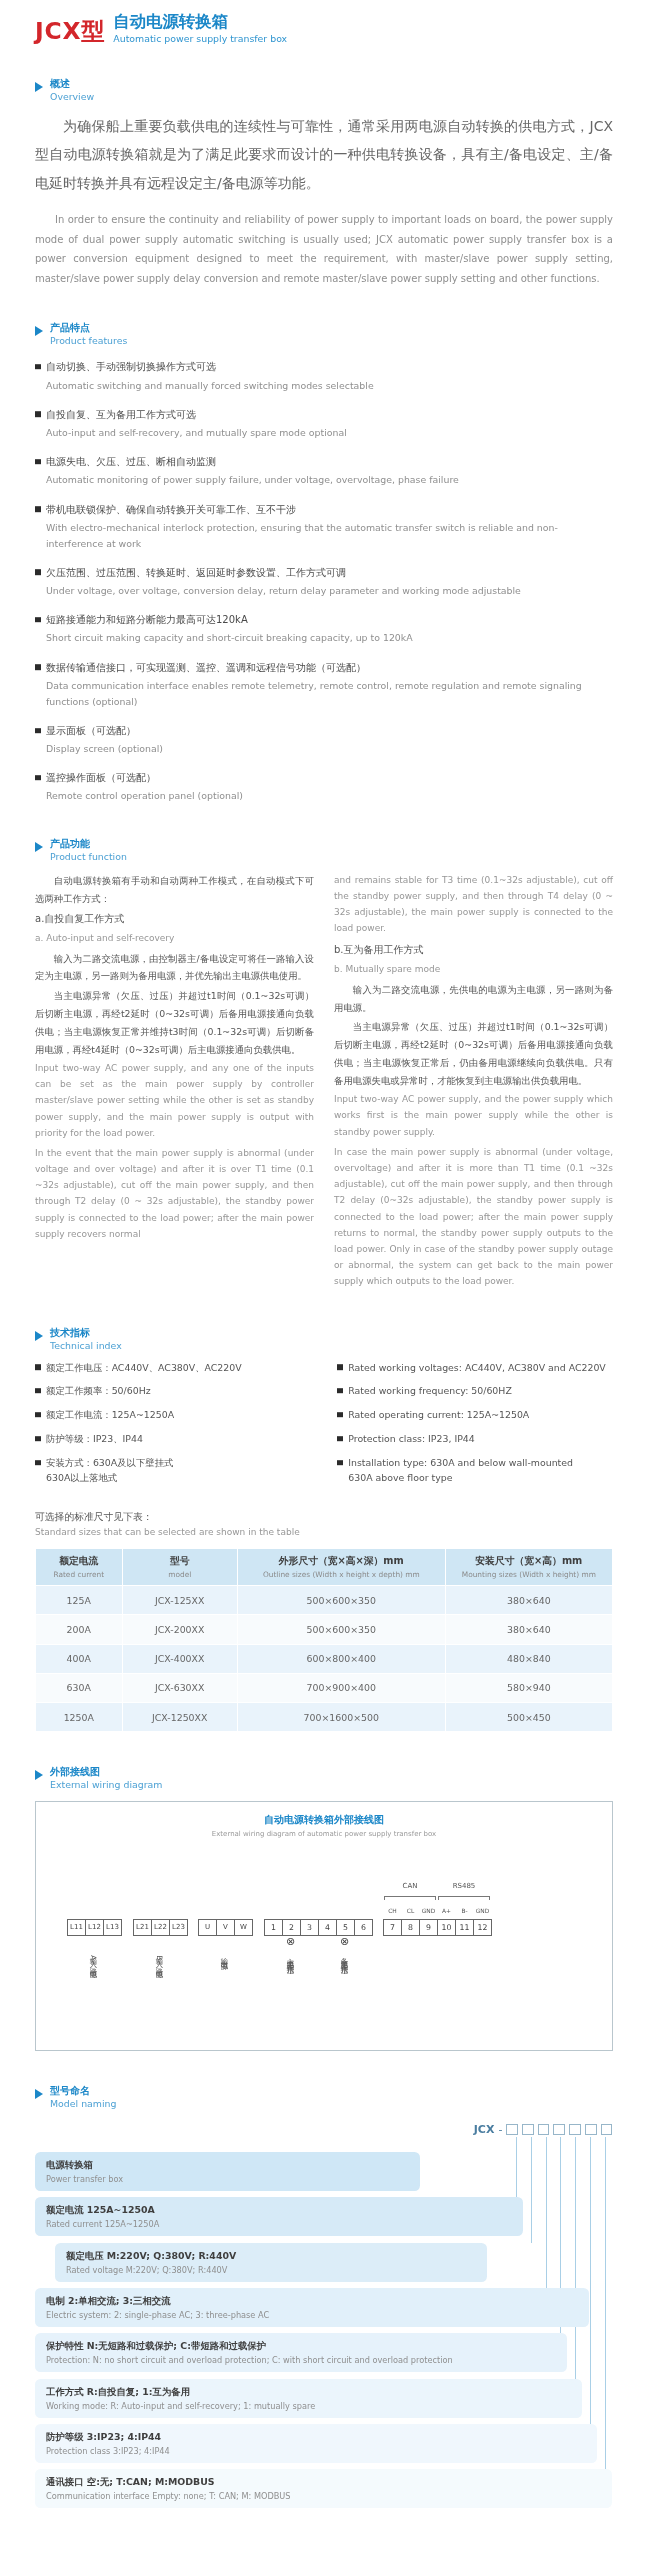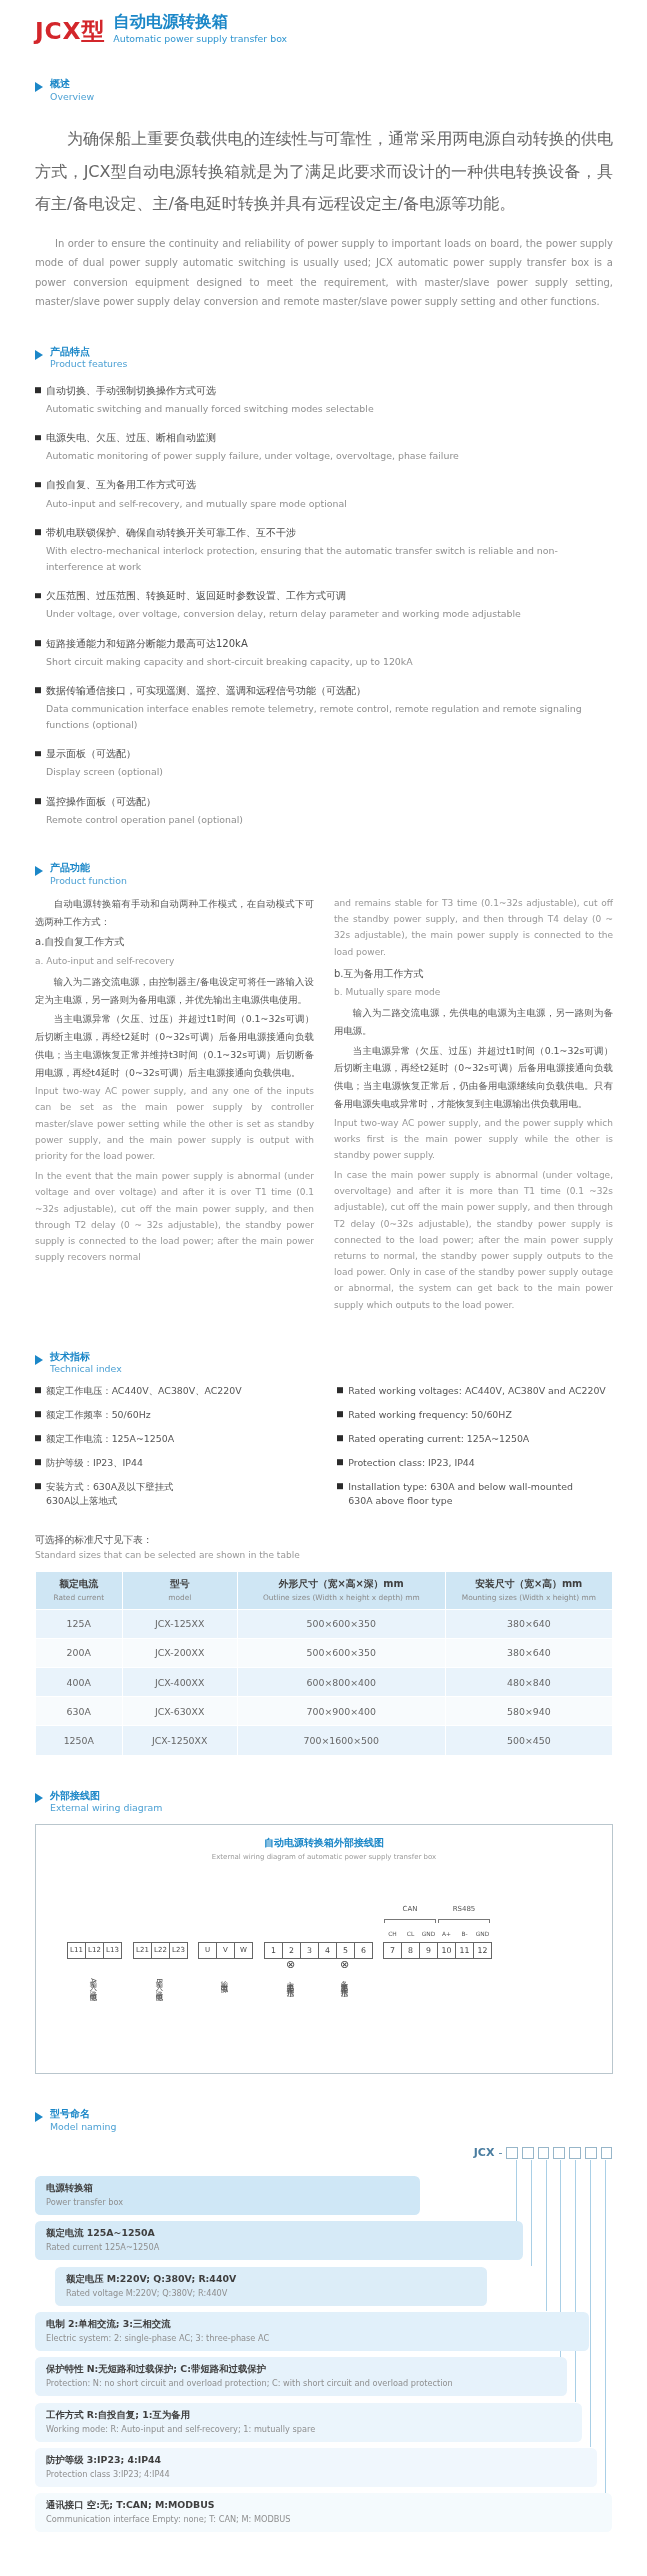--- a/index.html
+++ b/index.html
@@ -14,21 +14,21 @@
   .model { color:#d3262b; font-size:23.4px; font-weight:bold; line-height:1.05; letter-spacing:0.8px; }
   .title-cn { color:#1b87c8; font-size:16.4px; font-weight:bold; line-height:1.15; }
   .title-en { color:#2f95d0; font-size:9.4px; margin-top:1.6px; }
   
   .sec { margin-top:34px; }
   .sec-head { display:flex; gap:7px; align-items:flex-start; margin-bottom:9.4px; }
   .tri { width:0; height:0; border-left:8.6px solid #1b87c8; border-top:5.5px solid transparent; border-bottom:5.5px solid transparent; margin-top:3.9px; flex:none; }
   .sh-cn { font-size:10px; font-weight:bold; color:#1b87c8; line-height:1.2; }
   .sh-en { font-size:9.4px; color:#4da1d4; margin-top:0.8px; }
   
-  .p-cn { font-size:16px; color:#666; line-height:2.05; text-indent:2em; text-align:justify; margin-top:21px; }
+  .p-cn { font-size:14px; color:#666; line-height:2.05; text-indent:2em; text-align:justify; margin-top:10px; }
   .p-en { font-size:10px; color:#8f8f8f; line-height:1.95; text-indent:2em; text-align:justify; margin-top:12.5px; }
   
   .feat { margin-top:13.3px; }
   .feat-cn { font-size:10px; color:#4a4a4a; display:flex; align-items:baseline; gap:5.5px; line-height:1.5; }
   .sq { width:5.5px; height:5.5px; background:#2b2b2b; flex:none; transform:translateY(-0.8px); }
   .feat-en { font-size:9.4px; color:#8f8f8f; line-height:1.7; margin:3.1px 0 0 11px; }
   
   .cols { display:flex; gap:20px; margin-top:2px; }
   .col { flex:1; min-width:0; }
   .f-cn { font-size:9.4px; color:#555; line-height:1.9; text-indent:2em; text-align:justify; margin-bottom:1.6px; }
@@ -123,30 +123,30 @@
     <div class="feat">
       <div class="feat-cn">
           <span class="sq"></span>
           <span>自动切换、手动强制切换操作方式可选</span>
         </div>
       <div class="feat-en">Automatic switching and manually forced switching modes selectable</div>
     </div>
     <div class="feat">
       <div class="feat-cn">
           <span class="sq"></span>
+          <span>自投自复、互为备用工作方式可选</span>
+        </div>
+      <div class="feat-en">Auto-input and self-recovery, and mutually spare mode optional</div>
+    </div>
+    <div class="feat">
+      <div class="feat-cn">
+          <span class="sq"></span>
           <span>电源失电、欠压、过压、断相自动监测</span>
         </div>
       <div class="feat-en">Automatic monitoring of power supply failure, under voltage, overvoltage, phase failure</div>
-    </div>
-    <div class="feat">
-      <div class="feat-cn">
-          <span class="sq"></span>
-          <span>自投自复、互为备用工作方式可选</span>
-        </div>
-      <div class="feat-en">Auto-input and self-recovery, and mutually spare mode optional</div>
     </div>
     <div class="feat">
       <div class="feat-cn">
           <span class="sq"></span>
           <span>带机电联锁保护、确保自动转换开关可靠工作、互不干涉</span>
         </div>
       <div class="feat-en">With electro-mechanical interlock protection, ensuring that the automatic transfer switch is reliable and non-interference at work</div>
     </div>
     <div class="feat">
       <div class="feat-cn">

